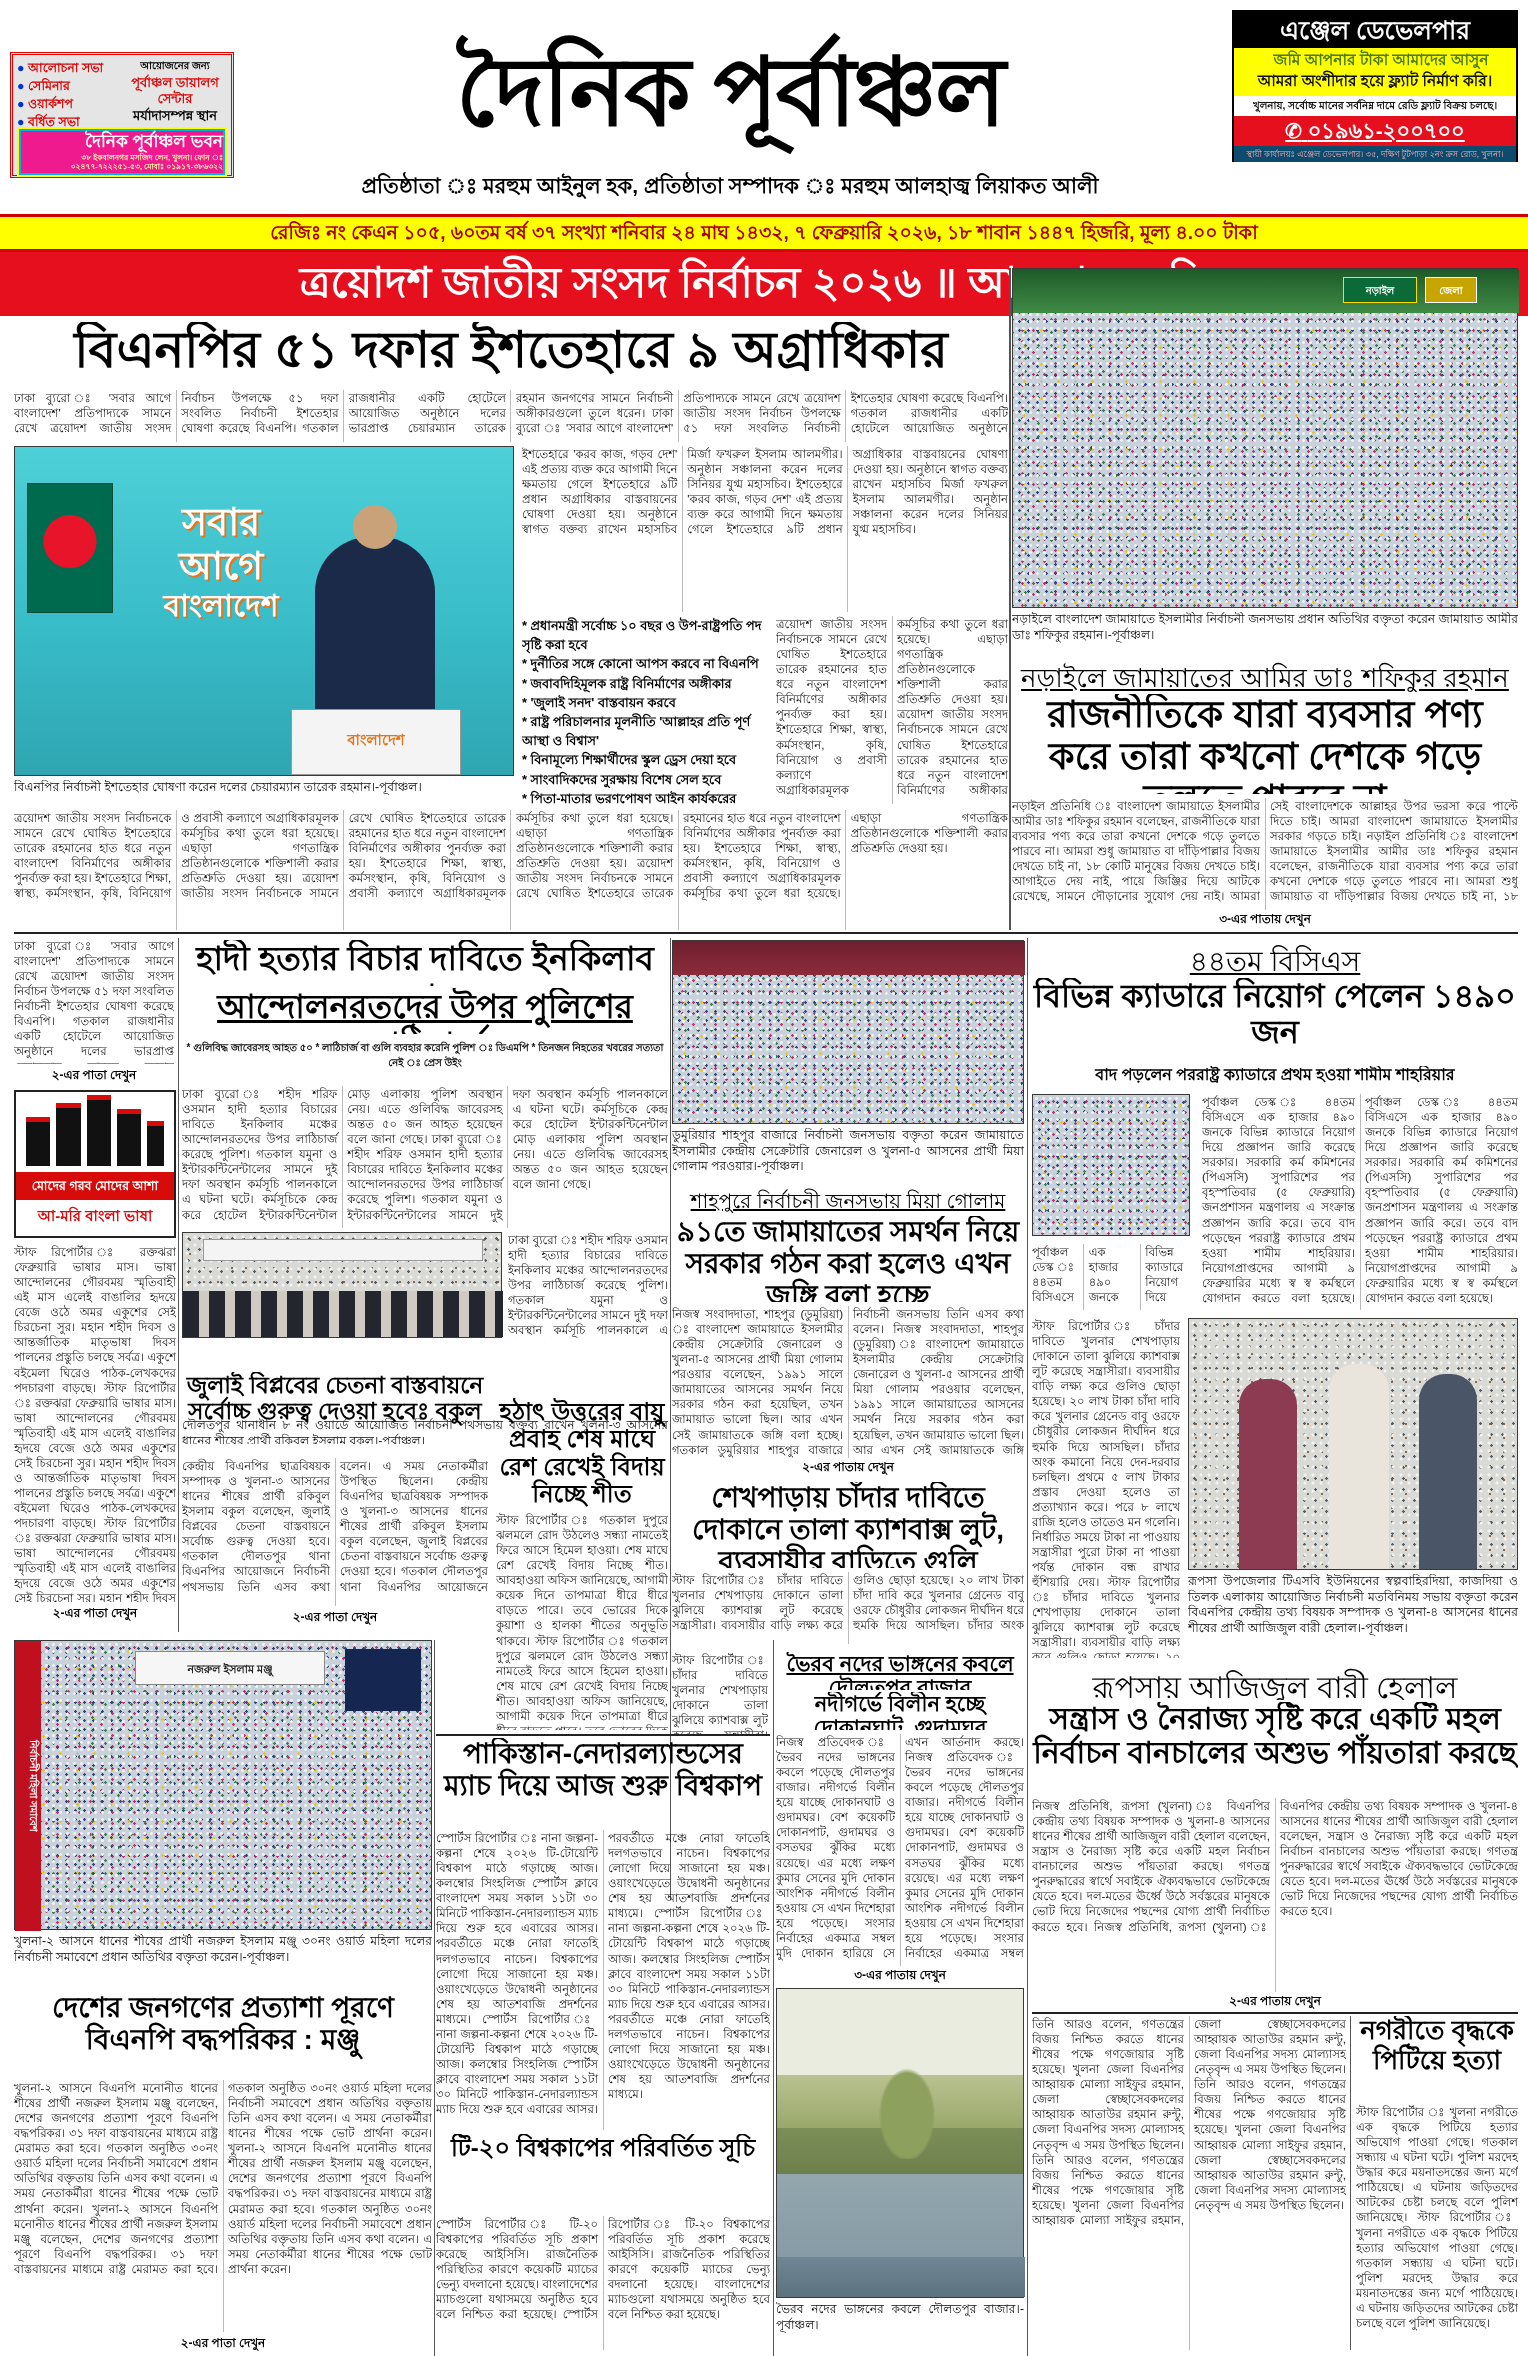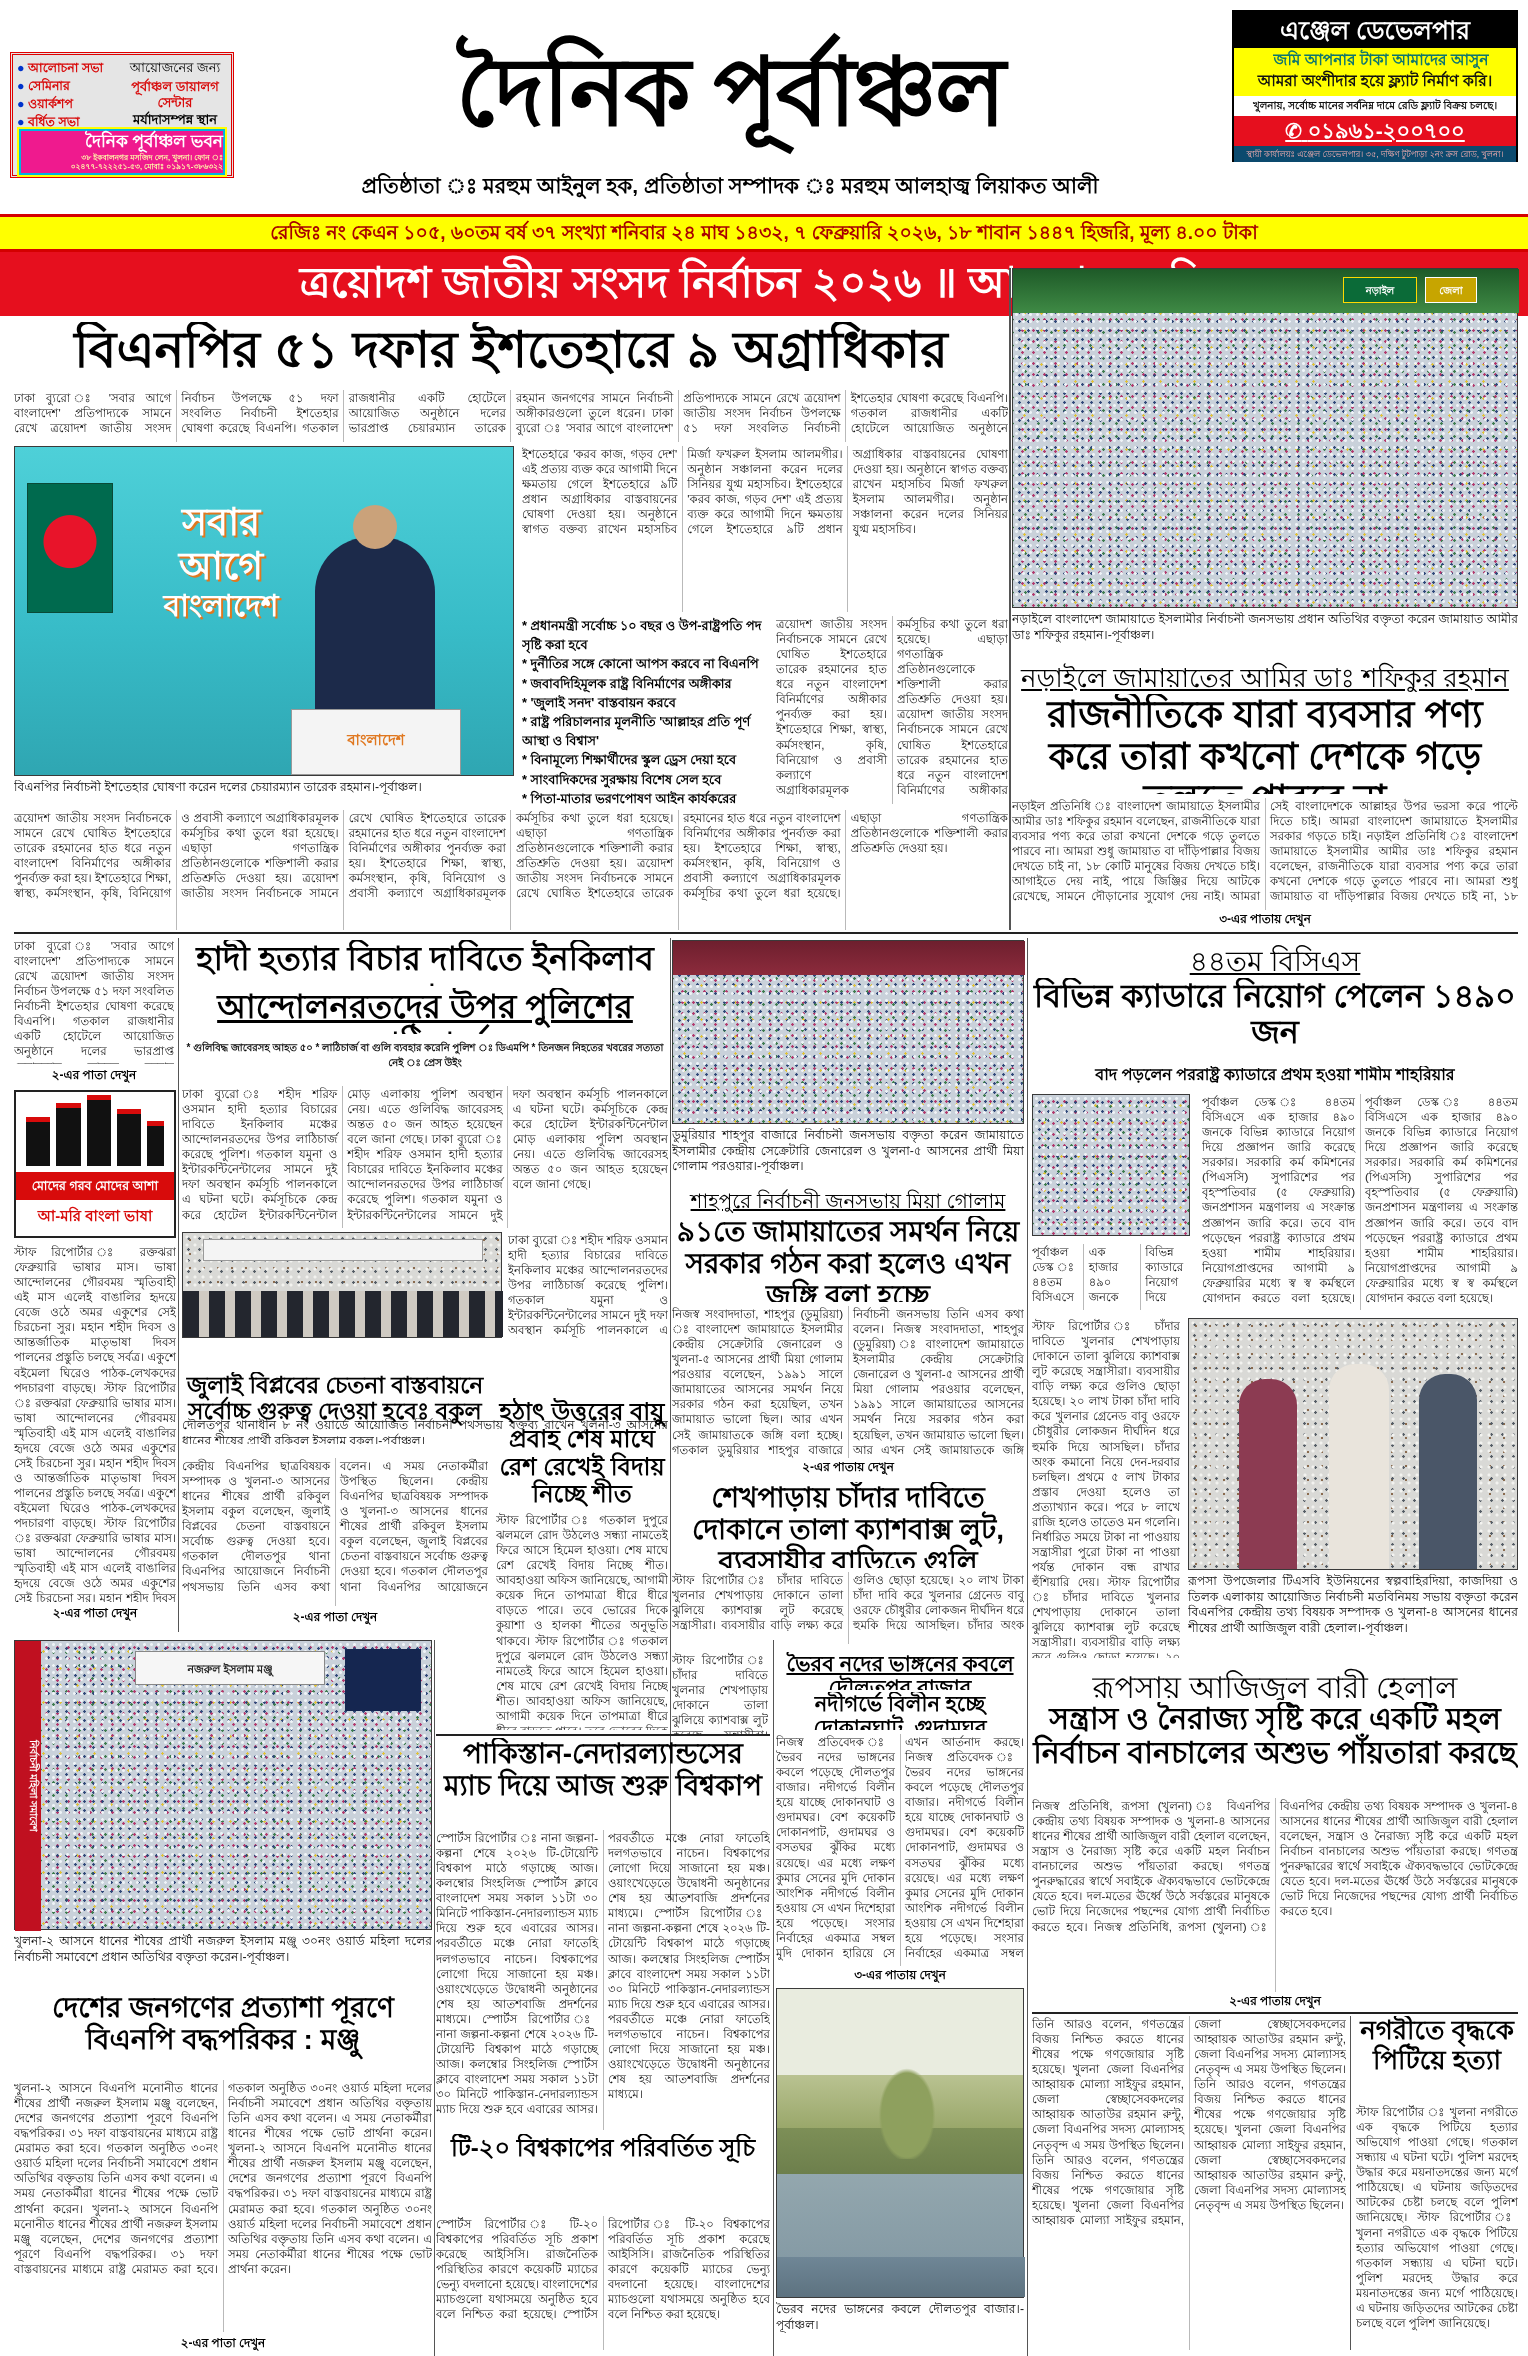--- a/index.html
+++ b/index.html
@@ -41,38 +41,38 @@
   <div class="abs" style="left:10px;top:52px;width:224px;height:126px;background:#e5e5e5;border:3px double #e00000;">
     <div class="abs" style="left:4px;top:4px;width:100px;">
       <div style="font-size:12.5px;font-weight:700;color:#d80b0b;line-height:1.45;">
         <div><span style="color:#0033cc;">●</span> <span>আলোচনা সভা</span></div>
         <div><span style="color:#0033cc;">●</span> <span>সেমিনার</span></div>
         <div><span style="color:#0033cc;">●</span> <span>ওয়ার্কশপ</span></div>
         <div><span style="color:#0033cc;">●</span> <span>বর্ধিত সভা</span></div>
       </div>
     </div>
     <div class="abs" style="left:104px;top:3px;width:116px;text-align:center;">
-      <div style="font-size:13px;font-weight:400;color:#000;">আয়োজনের জন্য</div>
+      <div style="font-size:10px;font-weight:700;color:#000;">আয়োজনের জন্য</div>
       <div style="font-size:13px;font-weight:800;color:#d80b0b;line-height:1.2;">পূর্বাঞ্চল ডায়ালগ সেন্টার</div>
       <div style="font-size:13px;font-weight:800;color:#000;">মর্যাদাসম্পন্ন স্থান</div>
     </div>
     <div class="abs" style="left:6px;top:74px;width:206px;height:46px;background:#ef1a8e;border:2px solid #00b4e0;outline:2px solid #ffff00;text-align:right;">
       <div style="font-size:17px;font-weight:800;color:#ffffff;line-height:1.3;">দৈনিক পূর্বাঞ্চল ভবন</div>
       <div style="font-size:7.6px;font-weight:700;color:#fff6a8;line-height:1.2;">৩৮ ইকবালনগর মসজিদ লেন, খুলনা। ফোন ঃ ০২৪৭৭-৭২২২৫১-৫৩, মোবাঃ ০১৯১৭-৩৮৬৩২২</div>
     </div>
   </div>
 
   <div class="abs" style="left:240px;top:22px;width:980px;height:140px;font-size:95px;font-weight:900;color:#000;text-align:center;line-height:140px;letter-spacing:-2px;">দৈনিক পূর্বাঞ্চল</div>
 
   <div class="abs" style="left:240px;top:170px;width:980px;height:36px;font-size:21px;font-weight:800;color:#000;text-align:center;">প্রতিষ্ঠাতা ঃ মরহুম আইনুল হক, প্রতিষ্ঠাতা সম্পাদক ঃ মরহুম আলহাজ্ব লিয়াকত আলী</div>
 
   <div class="abs" style="left:1232px;top:10px;width:286px;height:152px;border:2px solid #000;">
     <div style="background:#000;color:#fff;font-size:25px;font-weight:800;text-align:center;height:36px;line-height:36px;">এঞ্জেল ডেভেলপার</div>
     <div style="background:#ffff00;height:46px;text-align:center;padding-top:2px;">
-      <div style="font-size:15.5px;font-weight:800;color:#0f766e;line-height:1.35;margin-left:12px;">জমি আপনার টাকা আমাদের আসুন</div>
+      <div style="font-size:15.5px;font-weight:800;color:#4d7c0f;line-height:1.35;margin-left:12px;">জমি আপনার টাকা আমাদের আসুন</div>
       <div style="font-size:15.5px;font-weight:800;color:#111;line-height:1.35;">আমরা অংশীদার হয়ে ফ্ল্যাট নির্মাণ করি।</div>
     </div>
     <div style="background:#fff;height:20px;line-height:20px;font-size:10.3px;font-weight:700;color:#111;text-align:center;">খুলনায়, সর্বোচ্চ মানের সর্বনিম্ন দামে রেডি ফ্ল্যাট বিক্রয় চলছে।</div>
     <div style="background:#e60f1e;height:30px;line-height:30px;text-align:center;color:#fff;font-weight:800;font-size:21px;text-decoration:underline;">
       <span>✆</span>
       <span>০১৯৬১-২০০৭০০</span>
     </div>
     <div style="background:#0c4a6e;color:#ffb3b3;font-size:8.3px;text-align:center;height:16px;line-height:16px;">স্থায়ী কার্যালয়ঃ এঞ্জেল ডেভেলপার। ৩৫, দক্ষিণ টুটপাড়া ২নং ক্রস রোড, খুলনা।</div>
   </div>
 

